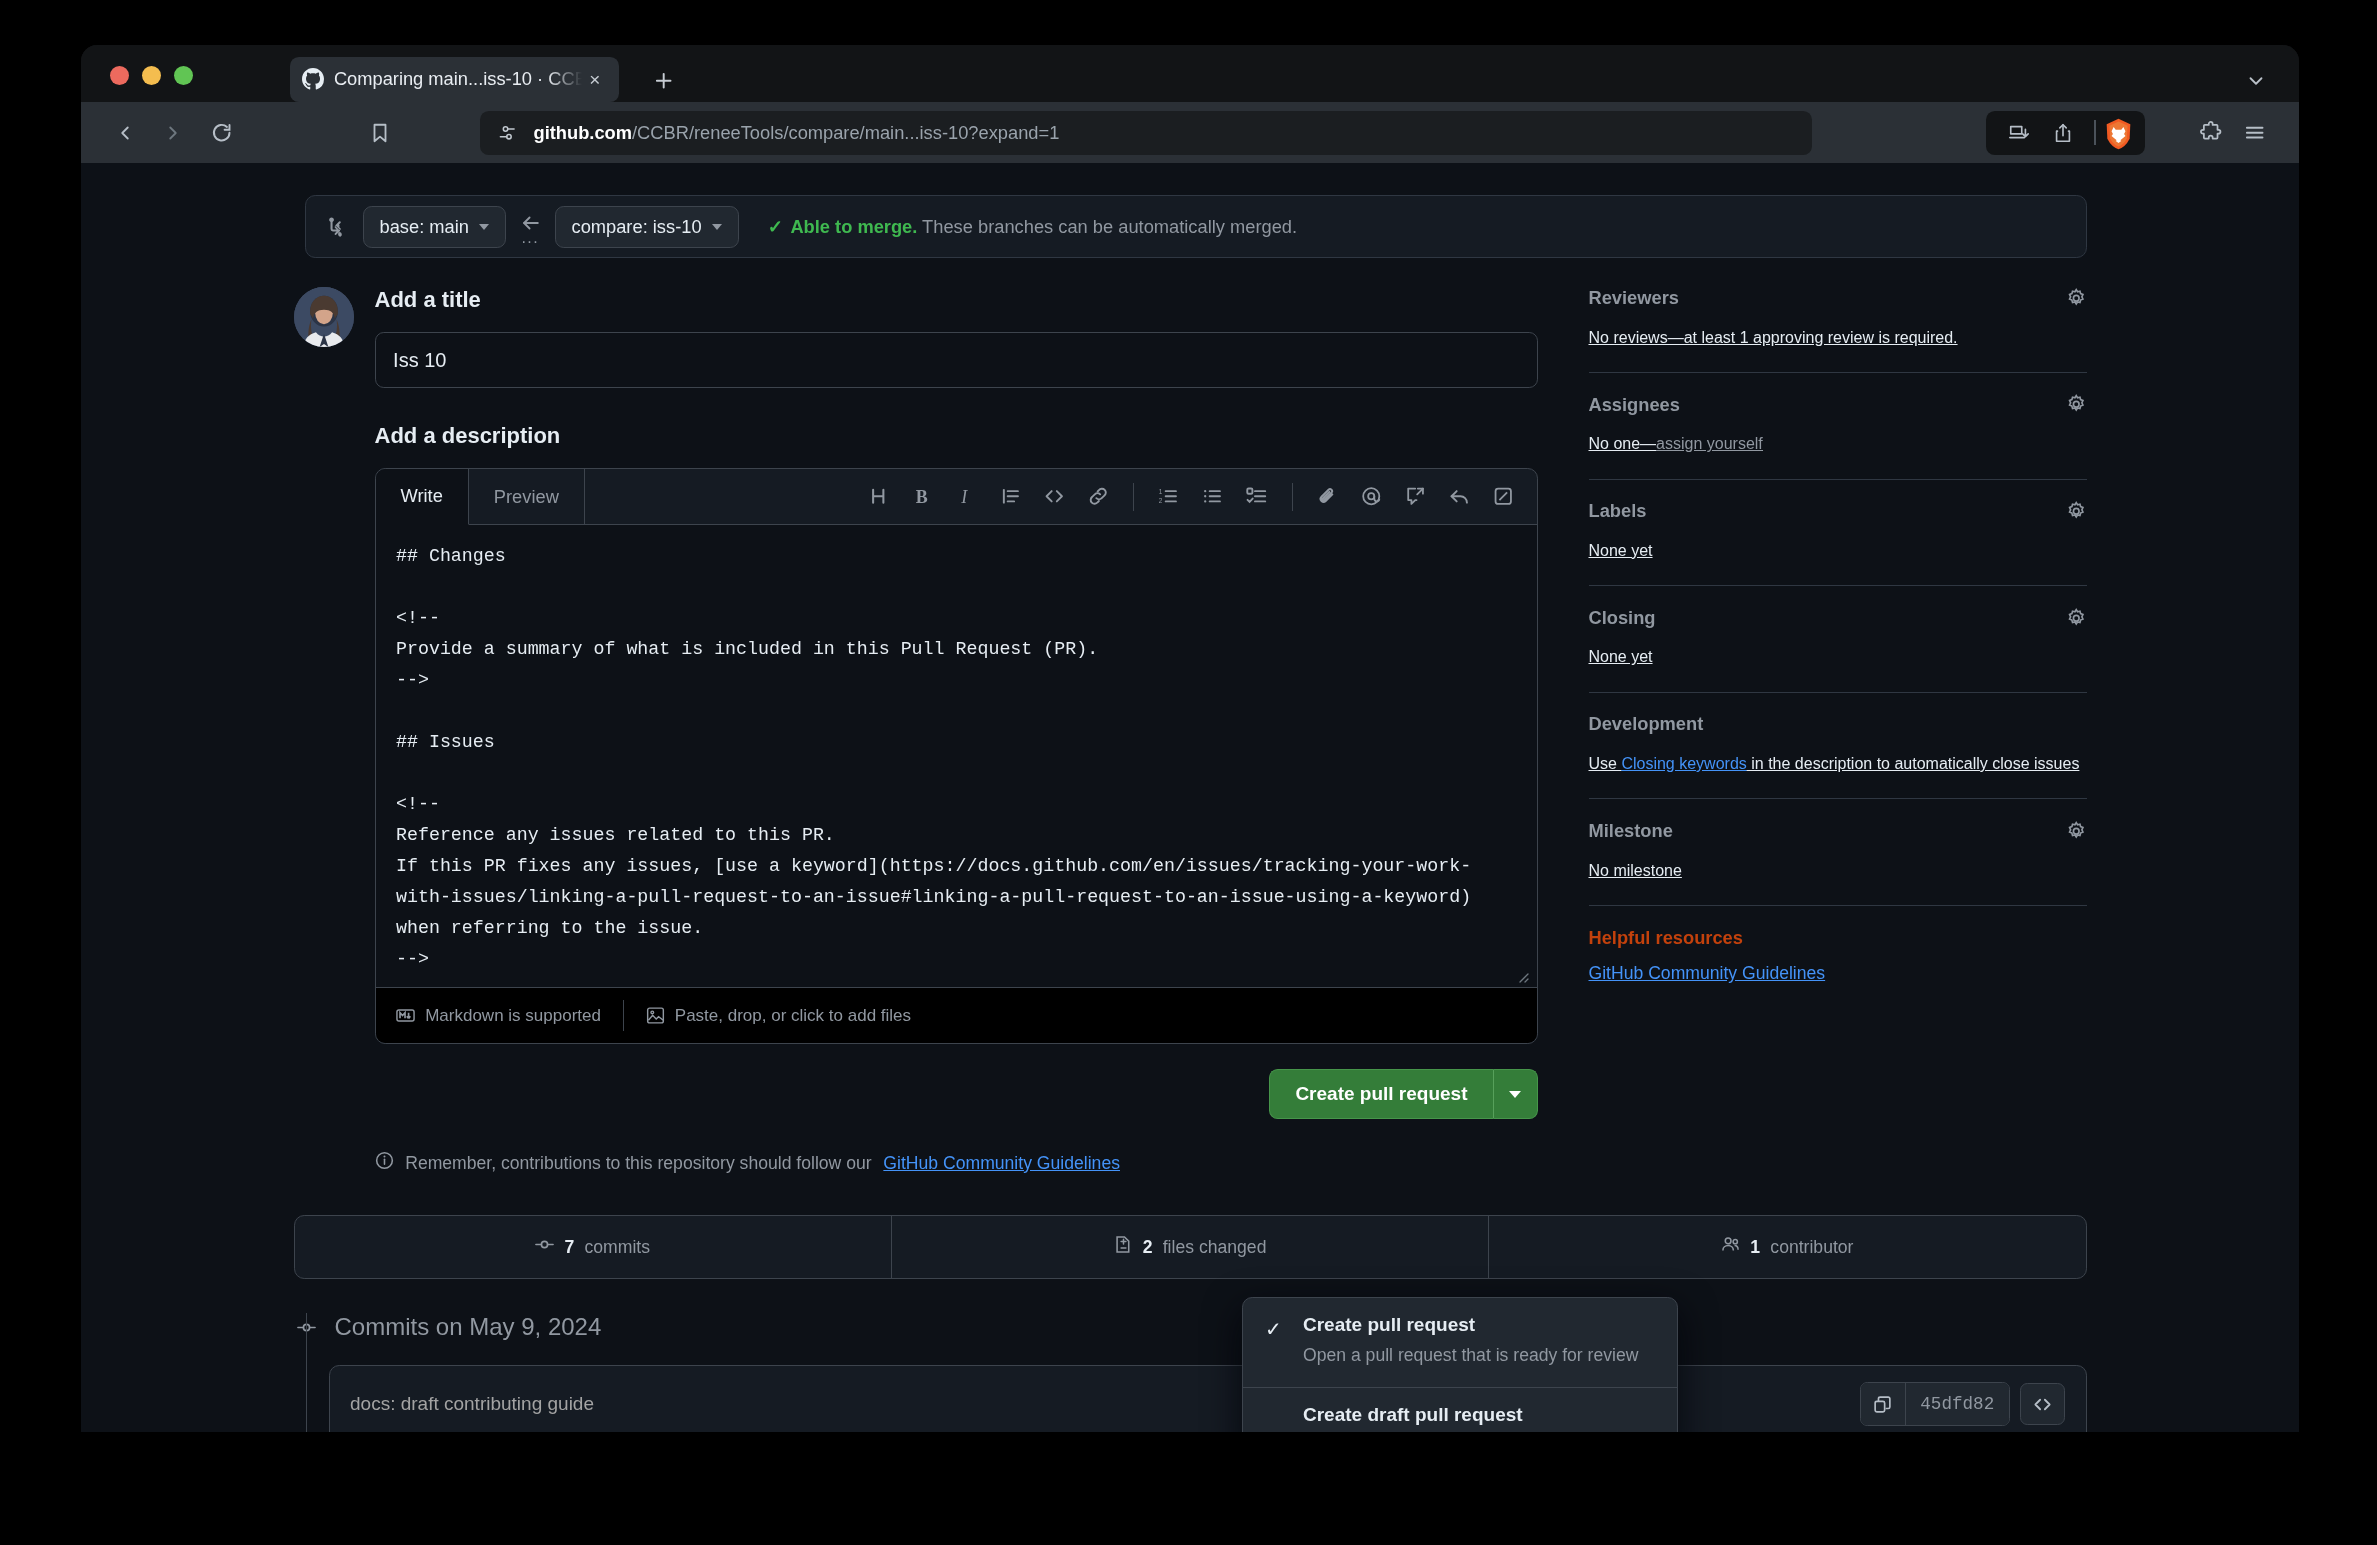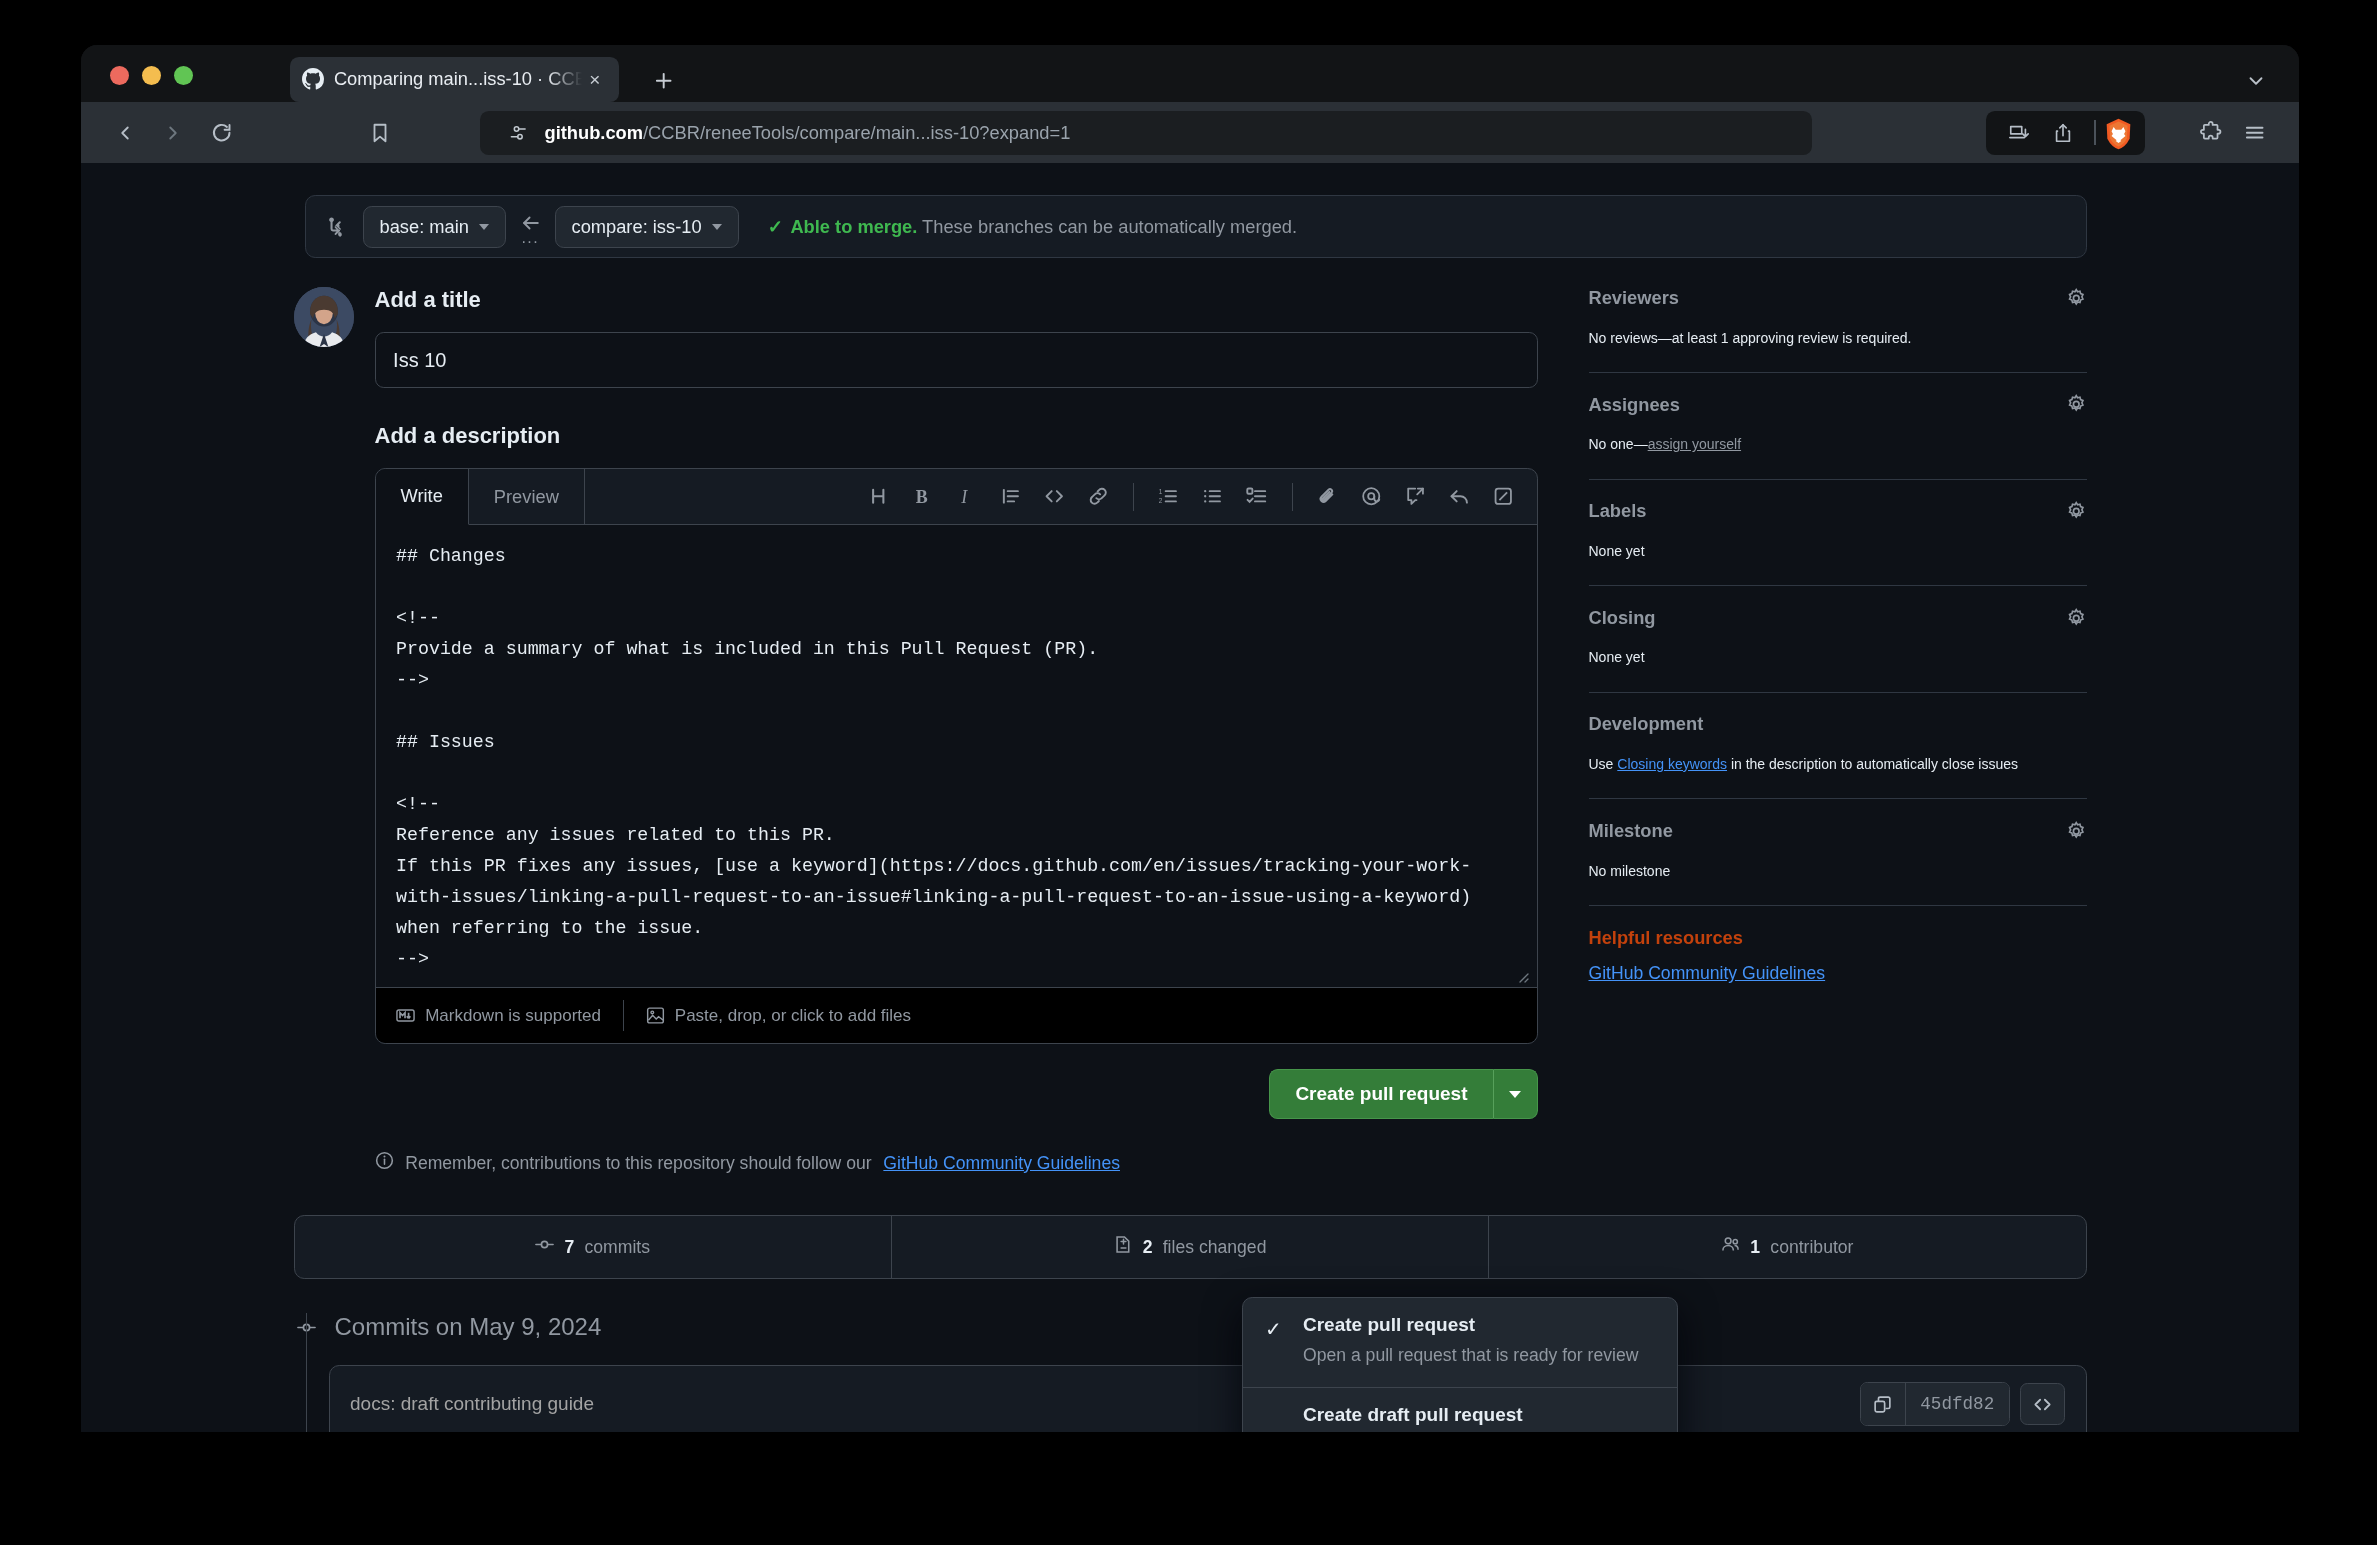--- a/index.html
+++ b/index.html
@@ -83,21 +83,21 @@
   }
   .tb-icon.dim { color: #6e777f; }
   .bookmark-btn { margin-left: 110px; }
   .urlbar {
     position: absolute;
     left: 399px; top: 8.8px;
     width: 1332px; height: 44px;
     background: #1b1e21;
     border-radius: 8.8px;
     display: flex; align-items: center;
-    padding: 0 28px;
+    padding: 0 17px;
   }
   .url-shield { margin-right: 16px; color: #c2c9d0; display:flex; }
   .url-text { font-size: 18.3px; color: #9aa3ac; white-space: nowrap; }
   .url-text b { color: #ffffff; font-weight: 700; }
   .tb-right {
     position: absolute; right: 22px; top: 8.8px;
     display: flex; align-items: center; height: 44px;
   }
   .tb-right-pill {
     display: flex; align-items: center;
@@ -311,21 +311,21 @@
   
   .side-sec { padding-bottom: 20.5px; border-bottom: 0.7px solid #2f3742; margin-bottom: 20.5px; }
   .side-sec:last-child { border-bottom: none; }
   .side-head {
     display: flex; align-items: center; justify-content: space-between;
     margin-bottom: 14.6px;
   }
   .side-title { font-size: 18.3px; font-weight: 700; color: #9198a1; }
   .side-title.bright { color: #c2410c; }
   .gear { color: #9198a1; display: flex; }
-  .side-body { font-size: 14px; color: #e6edf3; line-height: 28px; }
+  .side-body { font-size: 16px; color: #e6edf3; line-height: 28px; text-decoration: underline; }
   .side-body a { color: #4493f8; text-decoration: underline; }
   .side-body a.gray { color: #9198a1; }
   .side-link { font-size: 17.6px; color: #4493f8; }
   
   .statsbar {
     display: flex;
     margin-top: 40px;
     border: 0.7px solid #3d444d;
     border-radius: 10.2px;
     background: #151b23;

